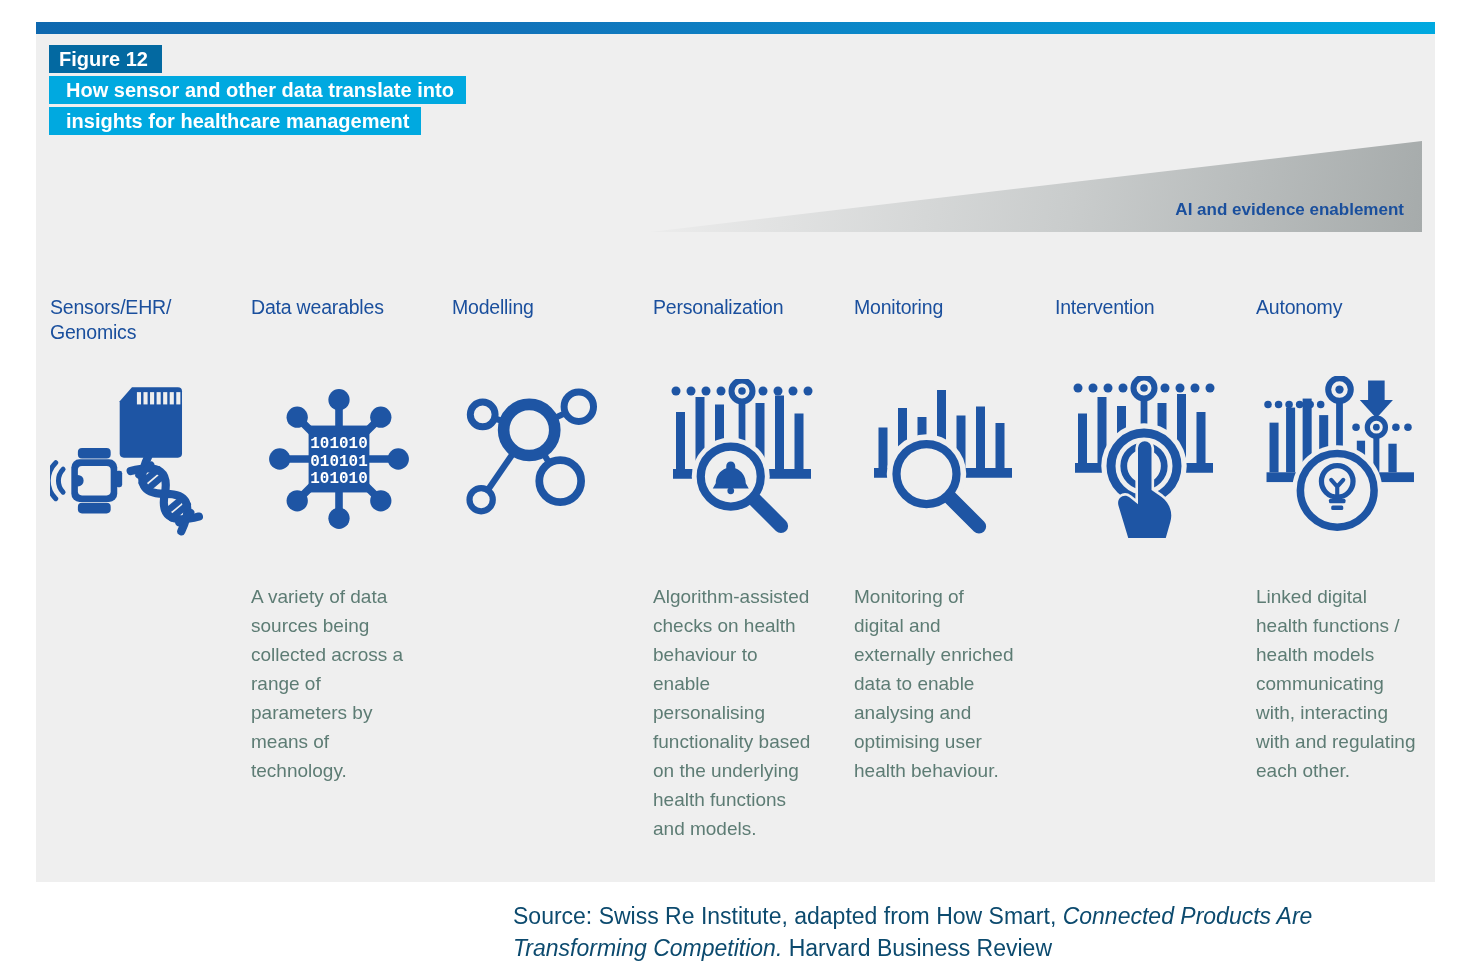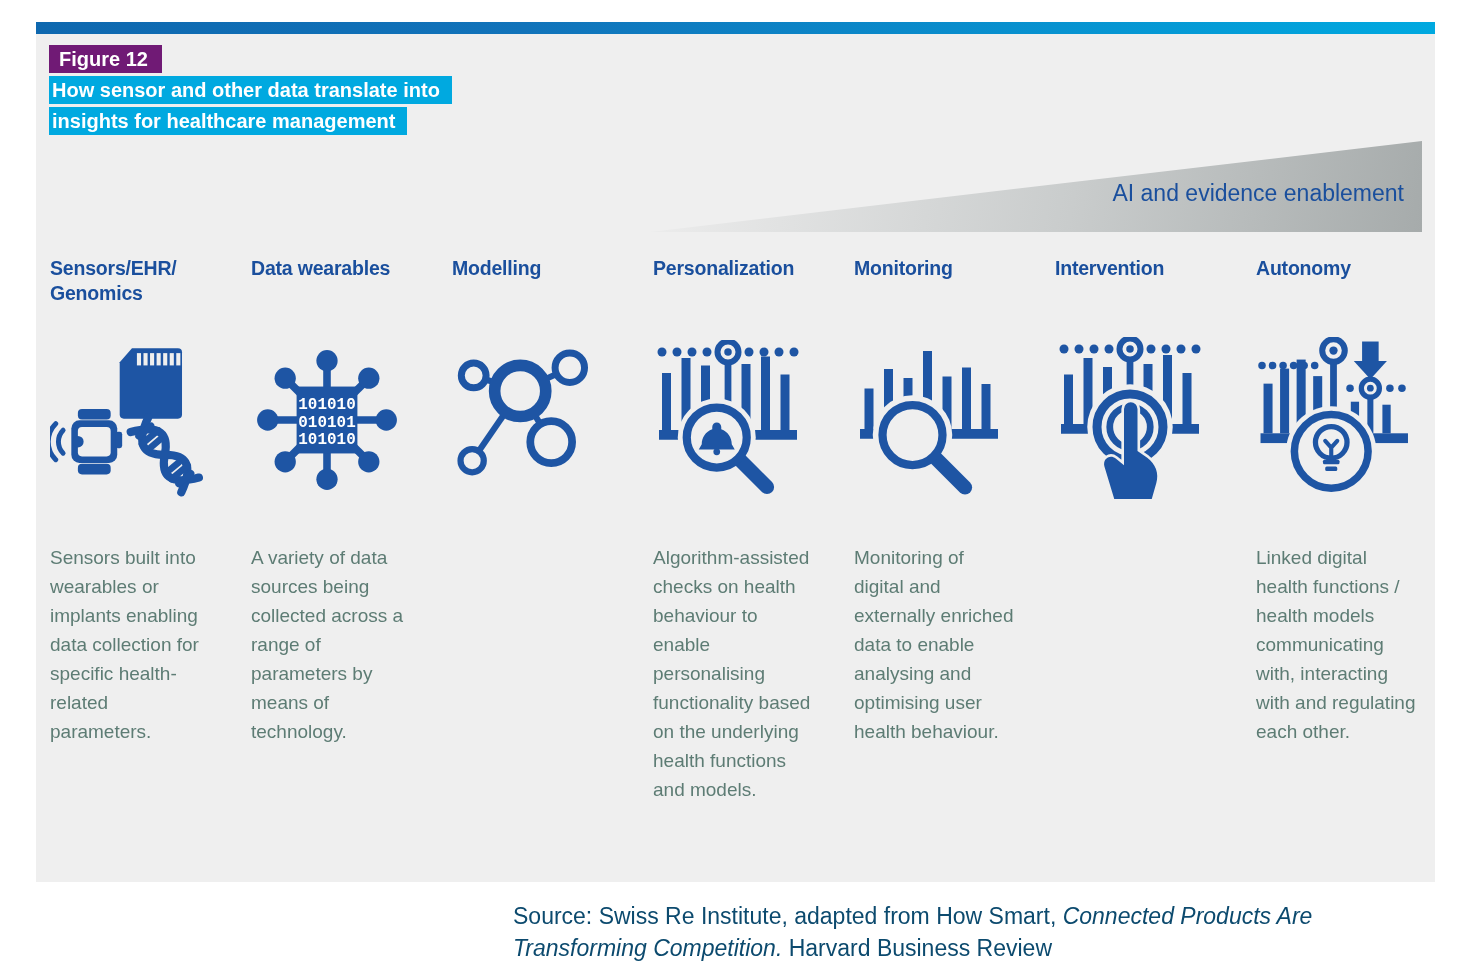--- a/index.html
+++ b/index.html
@@ -7,40 +7,40 @@
               font-family:"Liberation Sans", sans-serif; }
   .page { position:relative; width:1464px; height:976px; background:#ffffff; }
 
   .top-bar { position:absolute; left:36px; top:22px; width:1399px; height:12px;
              background:linear-gradient(90deg,#0e68af 0%, #1173ba 35%, #00a9e0 100%); }
 
   .panel { position:absolute; left:36px; top:34px; width:1399px; height:848px;
            background:#efefef; }
 
   .figure-label { position:absolute; left:13px; top:11px; height:28px; line-height:28px;
-                  background:#701a75; color:#ffffff; font-size:20px; font-weight:bold;
+                  background:#0369a1; color:#ffffff; font-size:20px; font-weight:bold;
                   padding:0 14px 0 10px; display:inline-block; }
   .title-line { position:absolute; left:13px; height:28px; line-height:28px;
                 background:#00a9e0; color:#ffffff; font-size:20px; font-weight:bold;
-                padding:0 12px 0 3px; display:inline-block; white-space:nowrap; }
+                padding:0 12px 0 17px; display:inline-block; white-space:nowrap; }
   .title-1 { top:42px; }
   .title-2 { top:73px; }
 
   .banner-triangle { position:absolute; left:614px; top:107px; width:772px; height:91px;
                      background:linear-gradient(100deg,#ededed 0%, #c9cccc 55%, #a6abab 100%);
                      clip-path:polygon(0% 100%, 100% 0%, 100% 100%); }
-  .banner-text { position:absolute; right:18px; bottom:25px; color:#1a4f9d;
-                 font-size:23px; font-weight:normal; }
+  .banner-text { position:absolute; right:18px; bottom:12px; color:#1a4f9d;
+                 font-size:17px; font-weight:bold; }
 
   .columns { position:absolute; left:14px; top:222px; width:1372px;
              display:grid; grid-template-columns:repeat(7,164px); column-gap:37px; }
   .col { position:relative; }
-  .col-header { color:#1a4f9d; font-size:19.5px; font-weight:bold; line-height:25px;
-                height:66px; letter-spacing:-0.2px; }
-  .col-icon { height:195px; display:flex; align-items:center; justify-content:flex-start;
+  .col-header { color:#1a4f9d; font-size:19.5px; font-weight:normal; line-height:25px;
+                height:66px; letter-spacing:-0.2px;margin-top:39px; }
+  .col-icon { height:195px; display:flex; align-items:center; justify-content:flex-end;
               overflow:visible; }
   .col-desc { margin-top:26px; color:#5d7c74; font-size:19px; line-height:29px; }
 
   .source { position:absolute; left:513px; top:901px; width:840px;
             color:#0c4a6e; font-size:23px; line-height:31.5px; }
   .source .it { font-style:italic; }
 
   svg { display:block; }
 </style>
 </head>
@@ -93,21 +93,20 @@
                 <line x1="-10" y1="-38" x2="10" y2="-38"></line>
                 <line x1="-13" y1="-28" x2="13" y2="-28"></line>
                 <line x1="-7" y1="-18" x2="7" y2="-18"></line>
                 <line x1="-7" y1="18" x2="7" y2="18"></line>
                 <line x1="-13" y1="28" x2="13" y2="28"></line>
                 <line x1="-10" y1="38" x2="10" y2="38"></line>
               </g>
             </g>
           </svg>
         </div>
-        <div class="col-desc">Sensors built into wearables or implants enabling data collection for specific health-related parameters.</div>
       </div>
 
       <div class="col">
         <div class="col-header">Data wearables</div>
         <div class="col-icon">
           <svg width="152" viewBox="0 0 200 200">
             <g stroke="#1e55a4" stroke-width="10">
               <line x1="100" y1="100" x2="178" y2="100"></line>
                 <line x1="100" y1="100" x2="155" y2="45"></line>
               <line x1="100" y1="100" x2="100" y2="22"></line>

